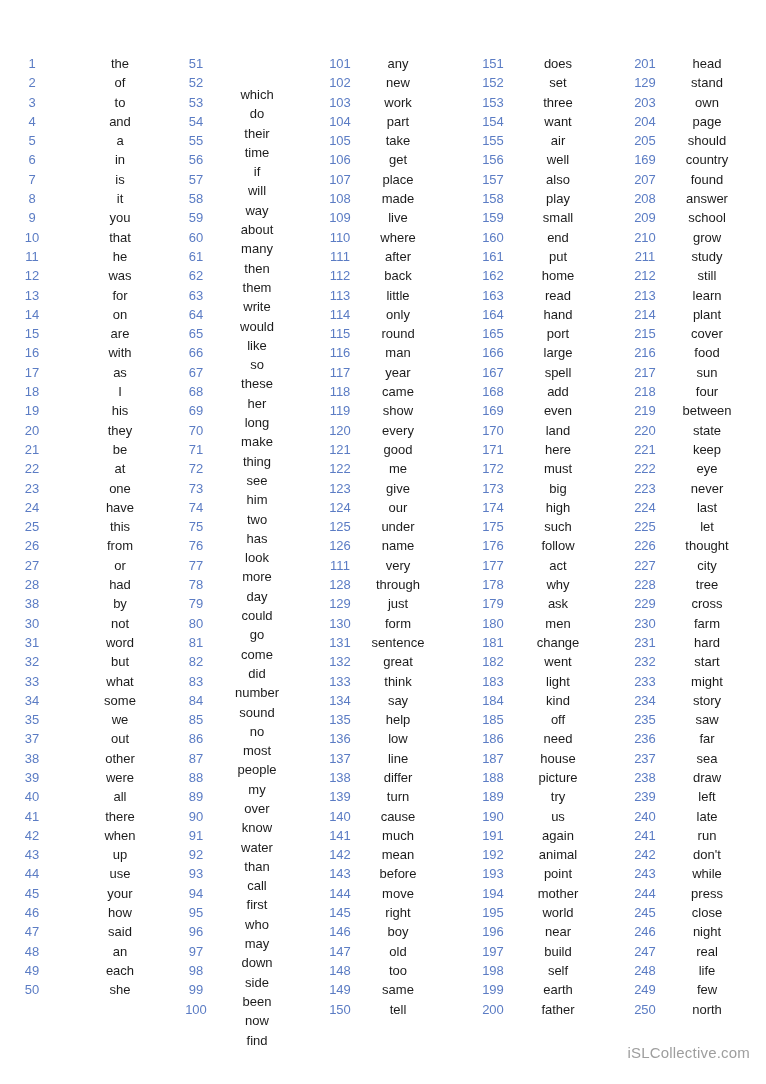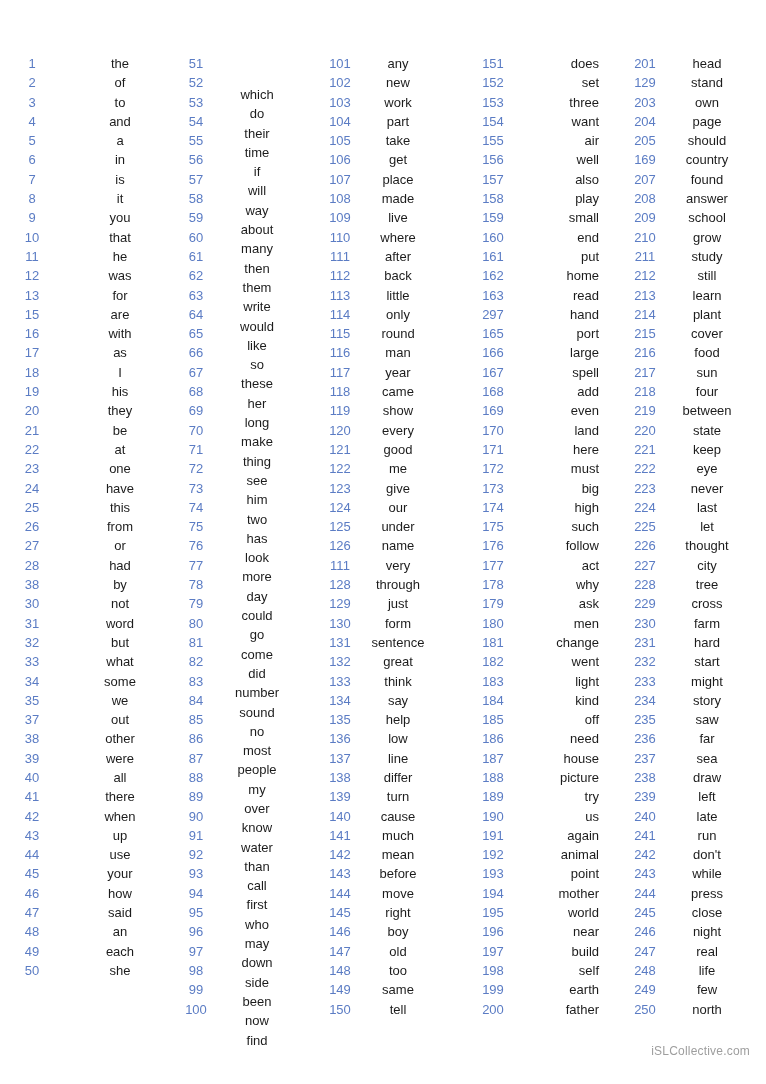--- a/index.html
+++ b/index.html
@@ -45,27 +45,27 @@
   }
   .word {
     display: inline-block;
     text-align: center;
     font-size: 13px;
     color: var(--word-color, #1c1c1c);
   }
   .col-group[data-column="0"] .word { width: 128px; }
   .col-group[data-column="1"] .word { width: 74px; margin-top: 31px;  }
   .col-group[data-column="2"] .word { width: 68px;  }
-  .col-group[data-column="3"] .word { width: 82px; text-align: right;  }
+  .col-group[data-column="3"] .word { width: 82px;  }
   .col-group[data-column="4"] .word { width: 76px;  }
   .watermark {
     position: absolute;
     top: 1044px;
     right: 16px;
-    font-size: 12px;
+    font-size: 15px;
     font-weight: 500;
     letter-spacing: 0.2px;
     color: var(--watermark-color, #9e9e9e);
   }
 </style>
 </head>
 <body>
 
 <div class="page">
   <div class="word-list">
@@ -116,20 +116,24 @@
         </div>
         <div class="row">
           <span class="num">12</span>
           <span class="word">was</span>
         </div>
         <div class="row">
           <span class="num">13</span>
           <span class="word">for</span>
         </div>
         <div class="row">
+          <span class="num">14</span>
+          <span class="word">on</span>
+        </div>
+        <div class="row">
           <span class="num">15</span>
           <span class="word">are</span>
         </div>
         <div class="row">
           <span class="num">16</span>
           <span class="word">with</span>
         </div>
         <div class="row">
           <span class="num">17</span>
           <span class="word">as</span>
@@ -714,21 +718,21 @@
         </div>
         <div class="row">
           <span class="num">162</span>
           <span class="word">home</span>
         </div>
         <div class="row">
           <span class="num">163</span>
           <span class="word">read</span>
         </div>
         <div class="row">
-          <span class="num">297</span>
+          <span class="num">164</span>
           <span class="word">hand</span>
         </div>
         <div class="row">
           <span class="num">165</span>
           <span class="word">port</span>
         </div>
         <div class="row">
           <span class="num">166</span>
           <span class="word">large</span>
         </div>

